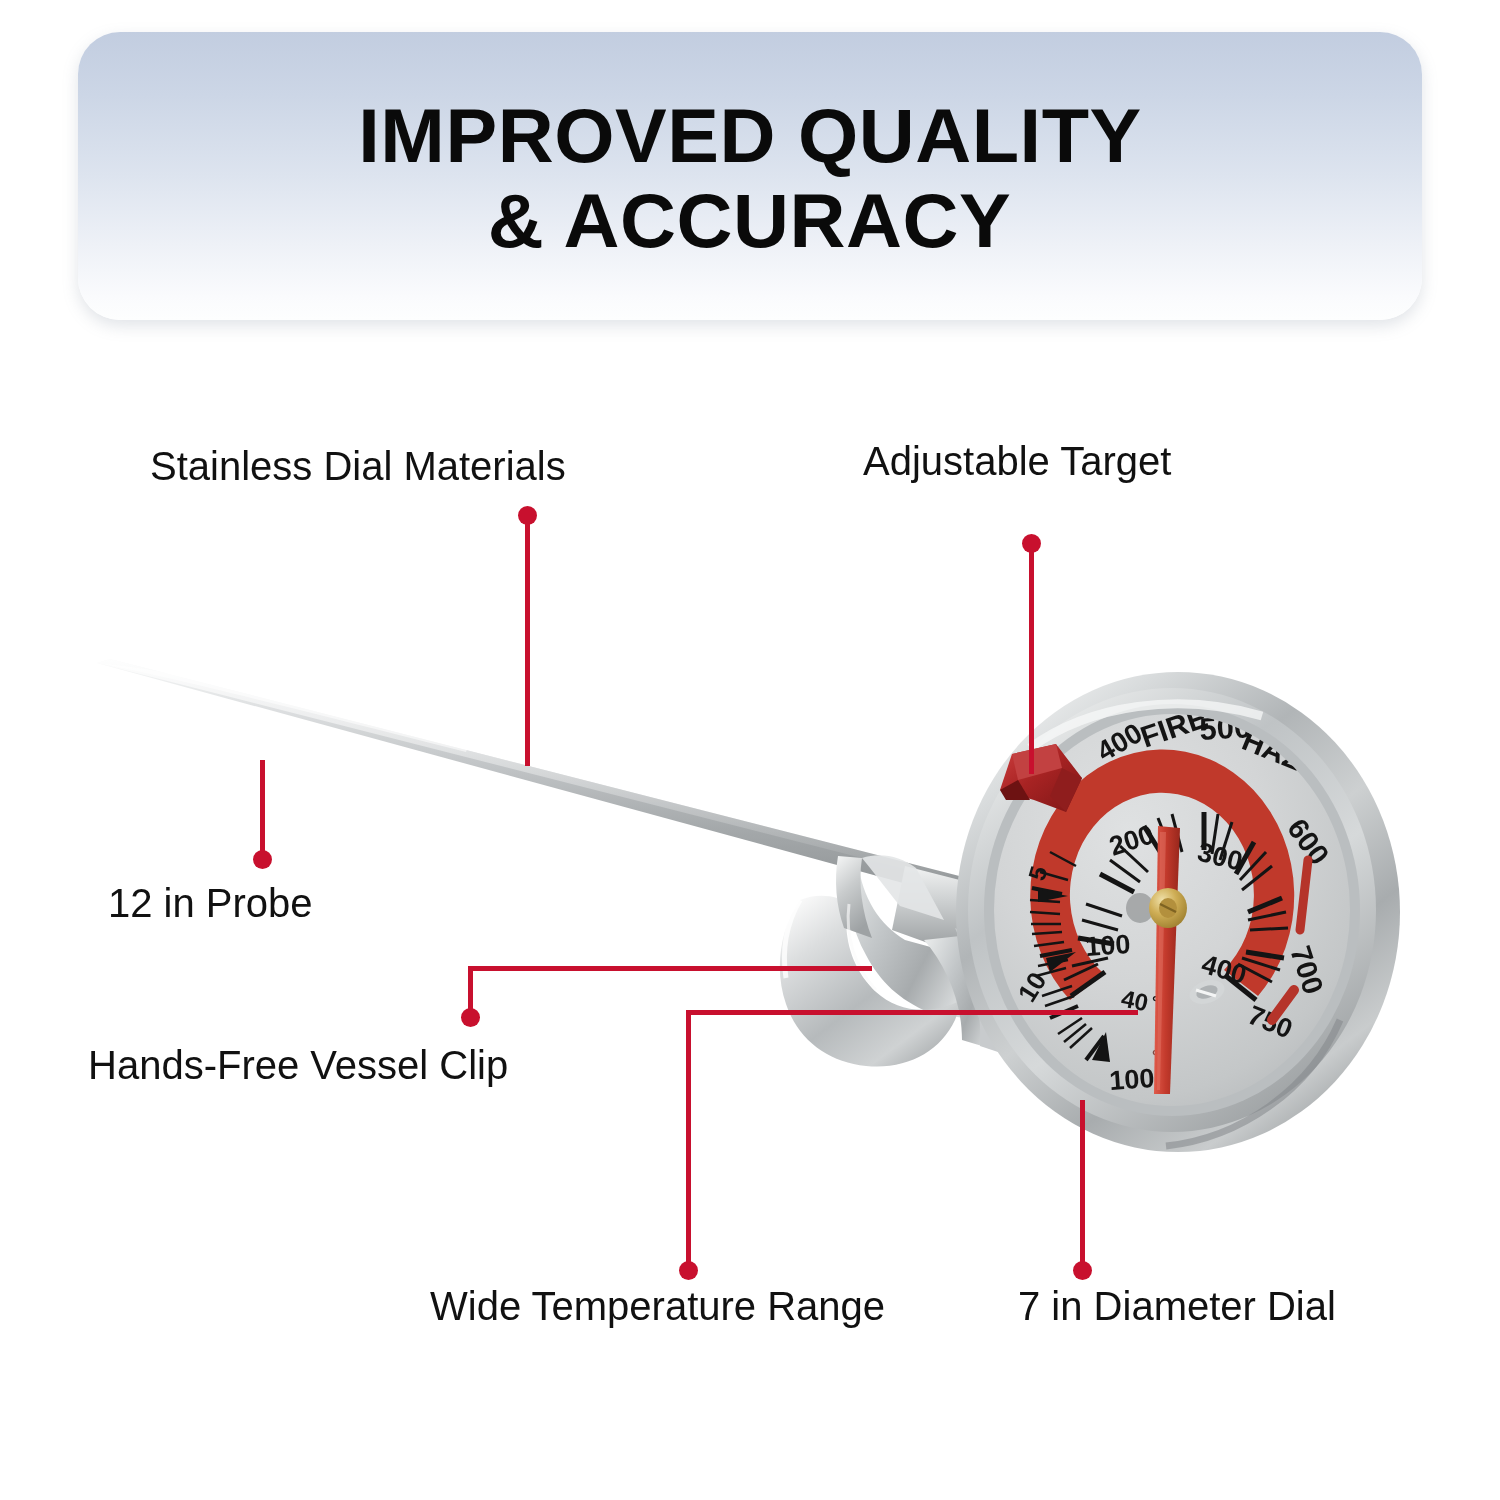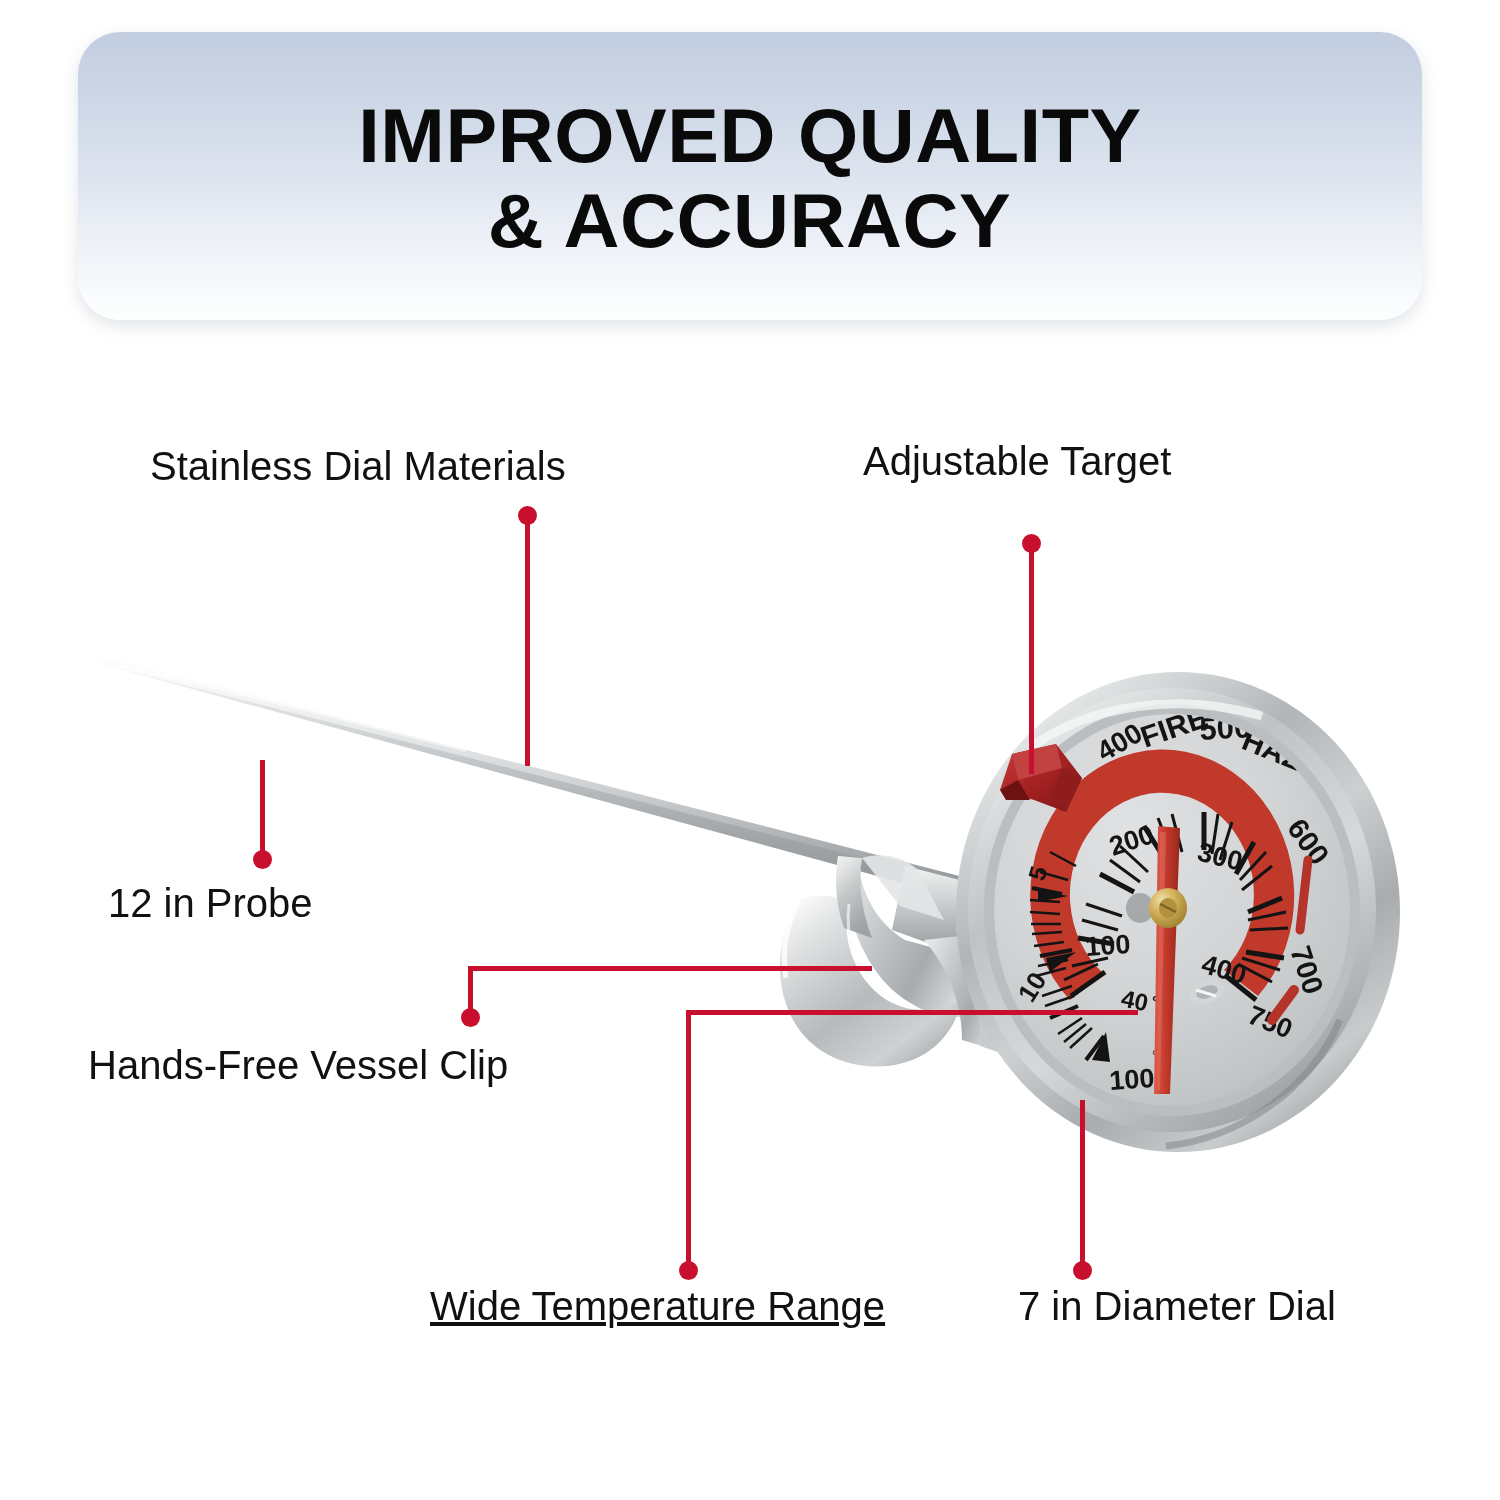--- a/index.html
+++ b/index.html
@@ -340,19 +340,19 @@
   <div class="label" style="left:88px;top:880px;margin-left:20px;">12 in Probe</div>
 
   <div class="dot" style="left:461px;top:1008px;"></div>
   <div class="leader v" style="left:468px;top:968px;height:46px;"></div>
   <div class="leader h" style="left:468px;top:966px;width:404px;"></div>
   <div class="label" style="left:88px;top:1042px;">Hands-Free Vessel Clip</div>
 
   <div class="dot" style="left:679px;top:1261px;"></div>
   <div class="leader v" style="left:686px;top:1012px;height:256px;"></div>
   <div class="leader h" style="left:686px;top:1010px;width:452px;"></div>
-  <div class="label" style="left:430px;top:1283px;text-decoration:underline;">Wide Temperature Range</div>
+  <div class="label" style="left:430px;top:1283px;">Wide Temperature Range</div>
 
   <div class="dot" style="left:1073px;top:1261px;"></div>
   <div class="leader v" style="left:1080px;top:1100px;height:168px;"></div>
   <div class="label" style="left:1018px;top:1283px;">7 in Diameter Dial</div>
 
 </div>
 
 </body></html>

